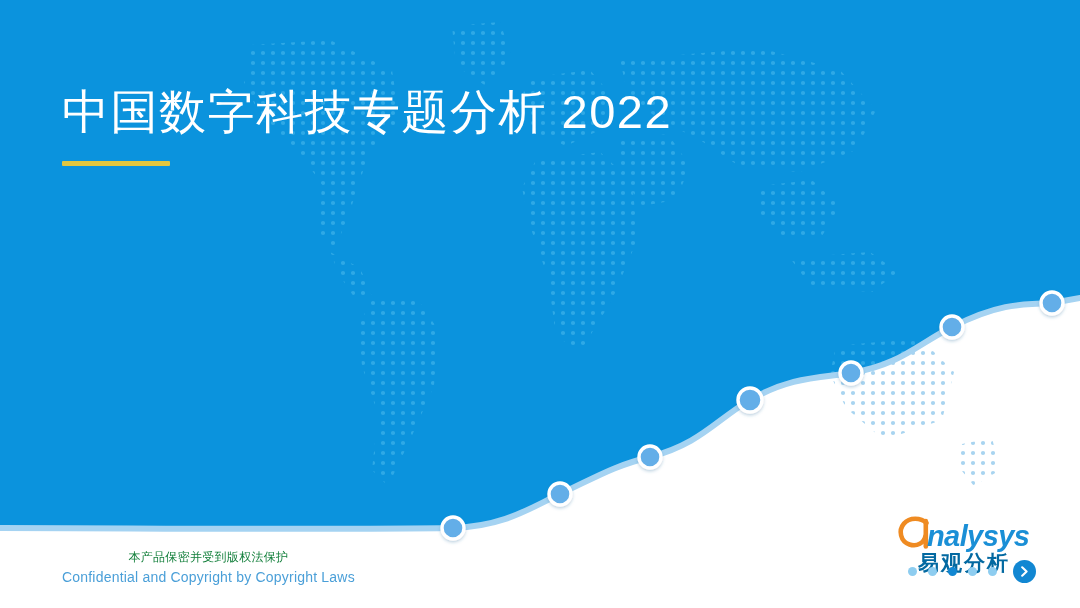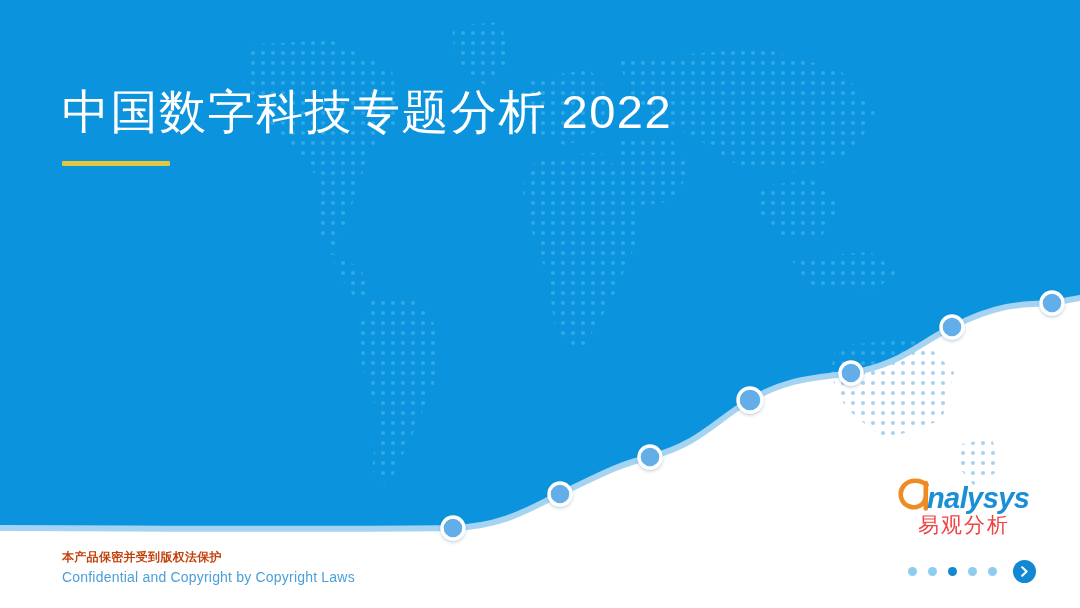--- a/index.html
+++ b/index.html
@@ -55,24 +55,25 @@
 
   
   .footer-note {
     position: absolute;
     left: 62px;
     top: 548px;
     z-index: 30;
   }
   .footer-note .cn {
     font-size: 12px;
-    font-weight: 700;
-    color: #c2410c;
+    font-weight: 400;
+    color: #15803d;
     letter-spacing: 0.3px;
     line-height: 1.55;
+    text-align: center;
   }
   .footer-note .en {
     font-size: 14px;
     font-weight: 400;
     color: #4a9fd8;
     letter-spacing: 0.2px;
     line-height: 1.55;
   }
 
   
@@ -80,29 +81,30 @@
     position: absolute;
     left: 896px;
     top: 478px;
     width: 136px;
     z-index: 30;
     text-align: center;
   }
   .logo-word {
     position: relative;
     height: 36px;
+    margin-top: 38px;
   }
   .logo-word svg {
     display: block;
   }
   .logo-cn {
     margin-top: -1px;
     font-size: 21px;
-    font-weight: 400;
-    color: #ef4444;
+    font-weight: 700;
+    color: #0369a1;
     letter-spacing: 2px;
     line-height: 1.1;
   }
 
   
   .pager {
     position: absolute;
     left: 908px;
     top: 560px;
     display: flex;

